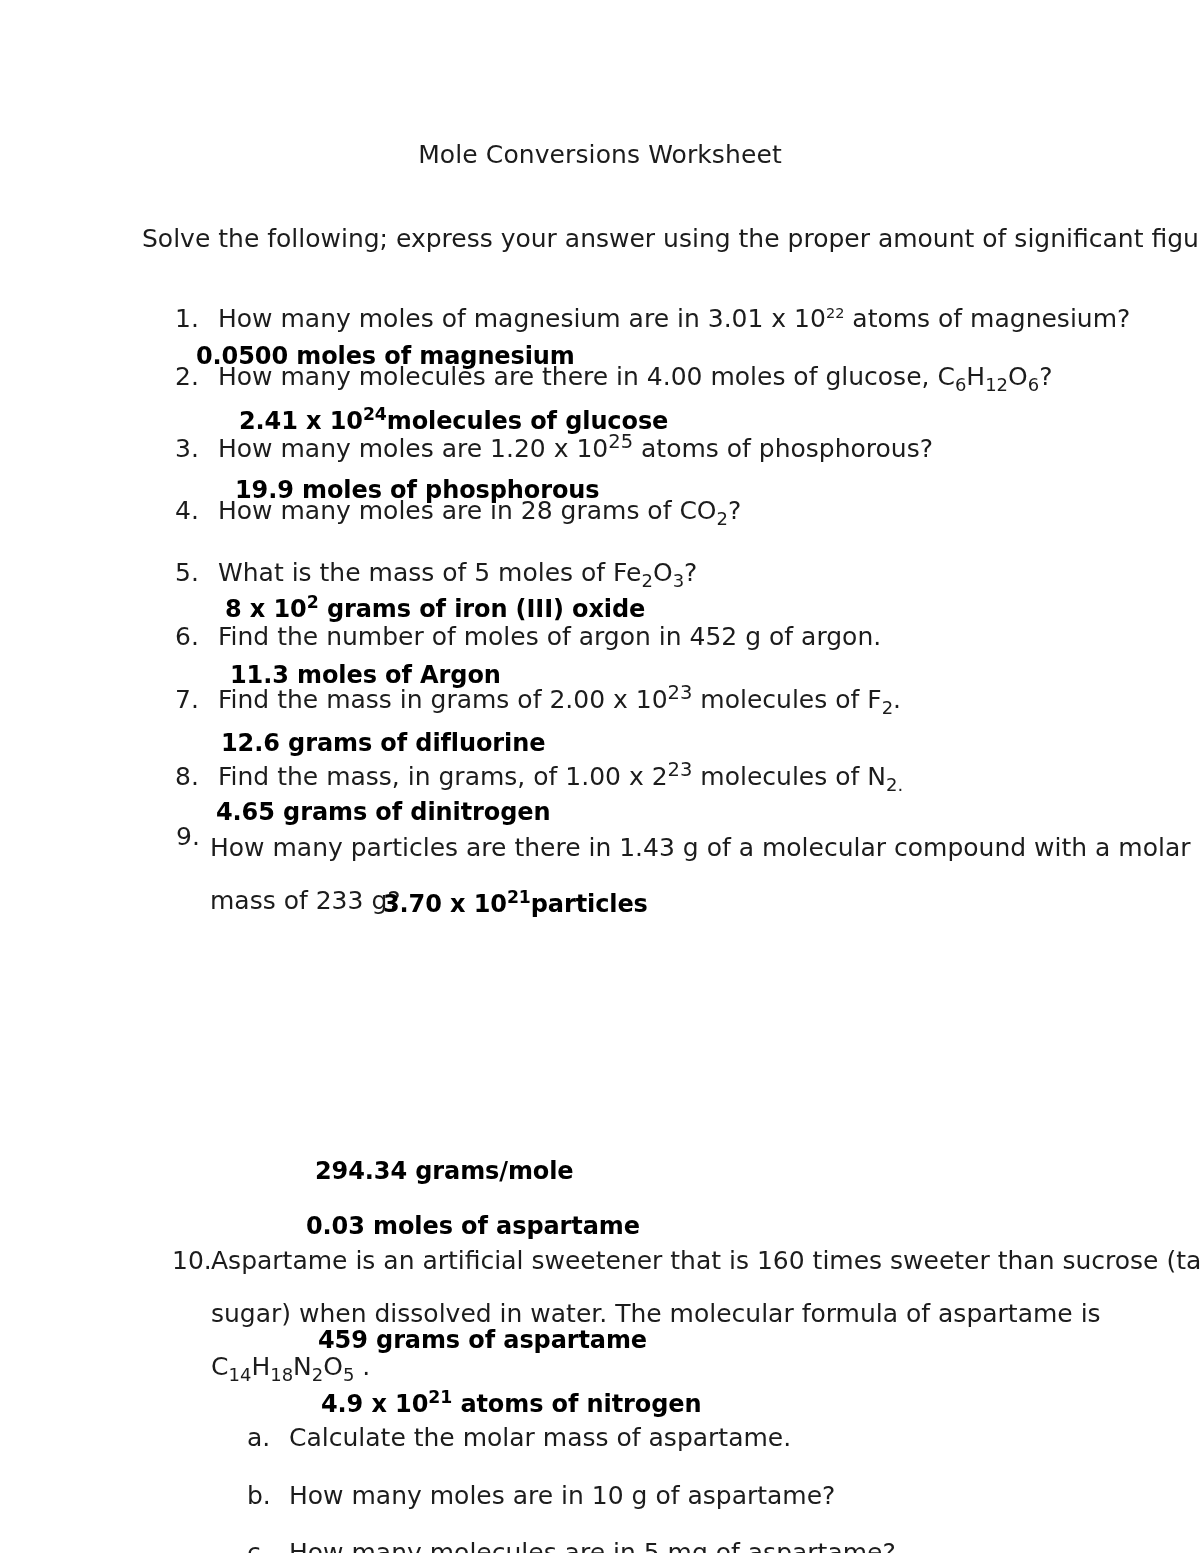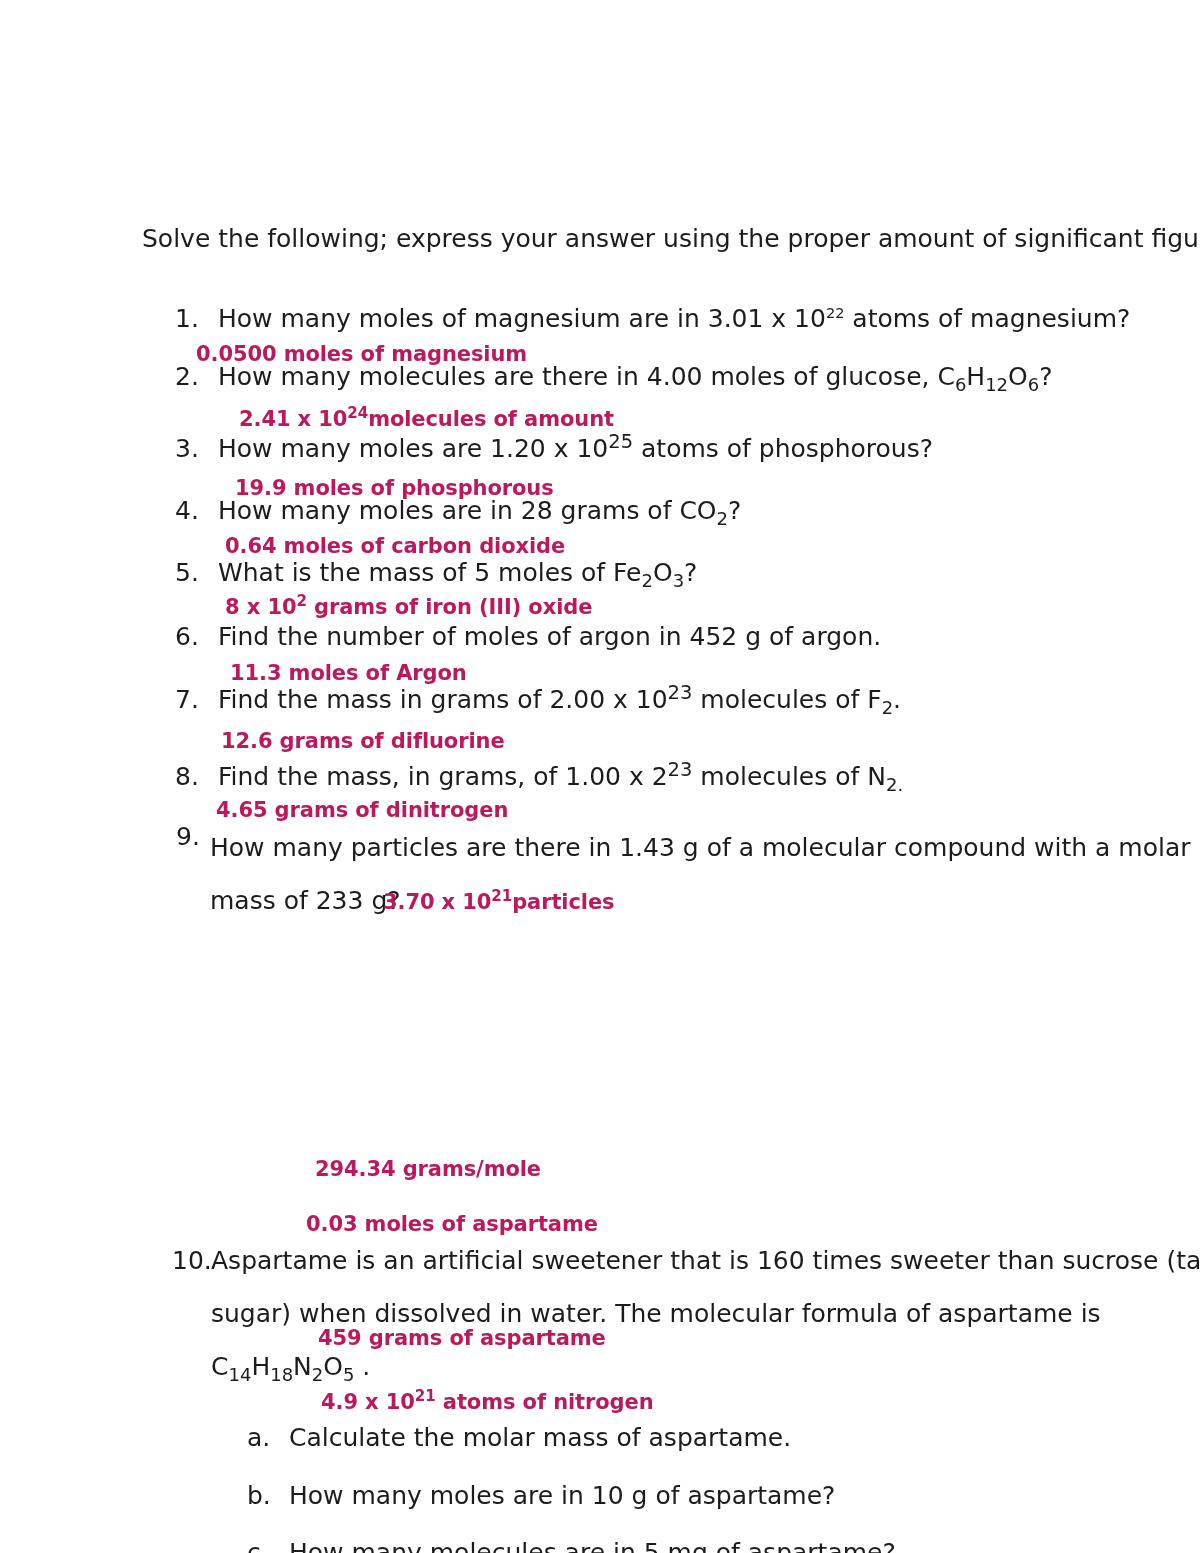--- a/index.html
+++ b/index.html
@@ -128,22 +128,22 @@
 
   .sa { left: 247px; top: 1123px; }
   .sb { left: 247px; top: 1181px; }
   .sc { left: 247px; top: 1238px; }
 
   
   .ans {
     position: absolute;
     font-family: "DejaVu Sans", "Liberation Sans", sans-serif;
     font-weight: bold;
-    font-size: 21px;
-    color: #be185d;
+    font-size: 24px;
+    color: #000000;
     white-space: nowrap;
     letter-spacing: -0.1px;
   }
   .ans sup {
     font-size: 0.72em;
     font-weight: bold;
     vertical-align: super;
     line-height: 0;
   }
 
@@ -166,20 +166,21 @@
   
   .sub2 { font-size: 0.72em; vertical-align: sub; line-height: 0; }
   .sup-small { font-size: 0.58em; vertical-align: super; line-height: 0; margin-top: 44px; }
   .sup-big { font-size: 0.78em; vertical-align: super; line-height: 0; }
 </style>
 </head>
 <body>
 
 <div class="page">
 
+  <div class="doc-title">Mole Conversions Worksheet</div>
 
   <div class="intro">Solve the following; express your answer using the proper amount of significant figures.</div>
 
   <div class="qlist">
 
     <div class="qline q1">
       <span class="qnum">1.</span>
       <span class="qbody"><span>How many moles of magnesium are in 3.01 x 10</span><span class="sup-small">22</span><span> atoms of magnesium?</span></span>
     </div>
 
@@ -237,25 +238,24 @@
     </div>
     <div class="sub sc">
       <span class="subnum">c.</span>
       <span class="subbody">How many molecules are in 5 mg of aspartame?</span>
     </div>
 
   </div>
 
   <div class="ans a1">0.0500 moles of magnesium</div>
 
-  <div class="ans a2"><span>2.41 x 10</span><sup>24</sup><span>molecules of amount</span></div>
+  <div class="ans a2"><span>2.41 x 10</span><sup>24</sup><span>molecules of glucose</span></div>
 
   <div class="ans a3">19.9 moles of phosphorous</div>
 
-  <div class="ans a4">0.64 moles of carbon dioxide</div>
 
   <div class="ans a5"><span>8 x 10</span><sup>2</sup><span> grams of iron (III) oxide</span></div>
 
   <div class="ans a6">11.3 moles of Argon</div>
 
   <div class="ans a7">12.6 grams of difluorine</div>
 
   <div class="ans a8">4.65 grams of dinitrogen</div>
 
   <div class="ans a9"><span>3.70 x 10</span><sup>21</sup><span>particles</span></div>

